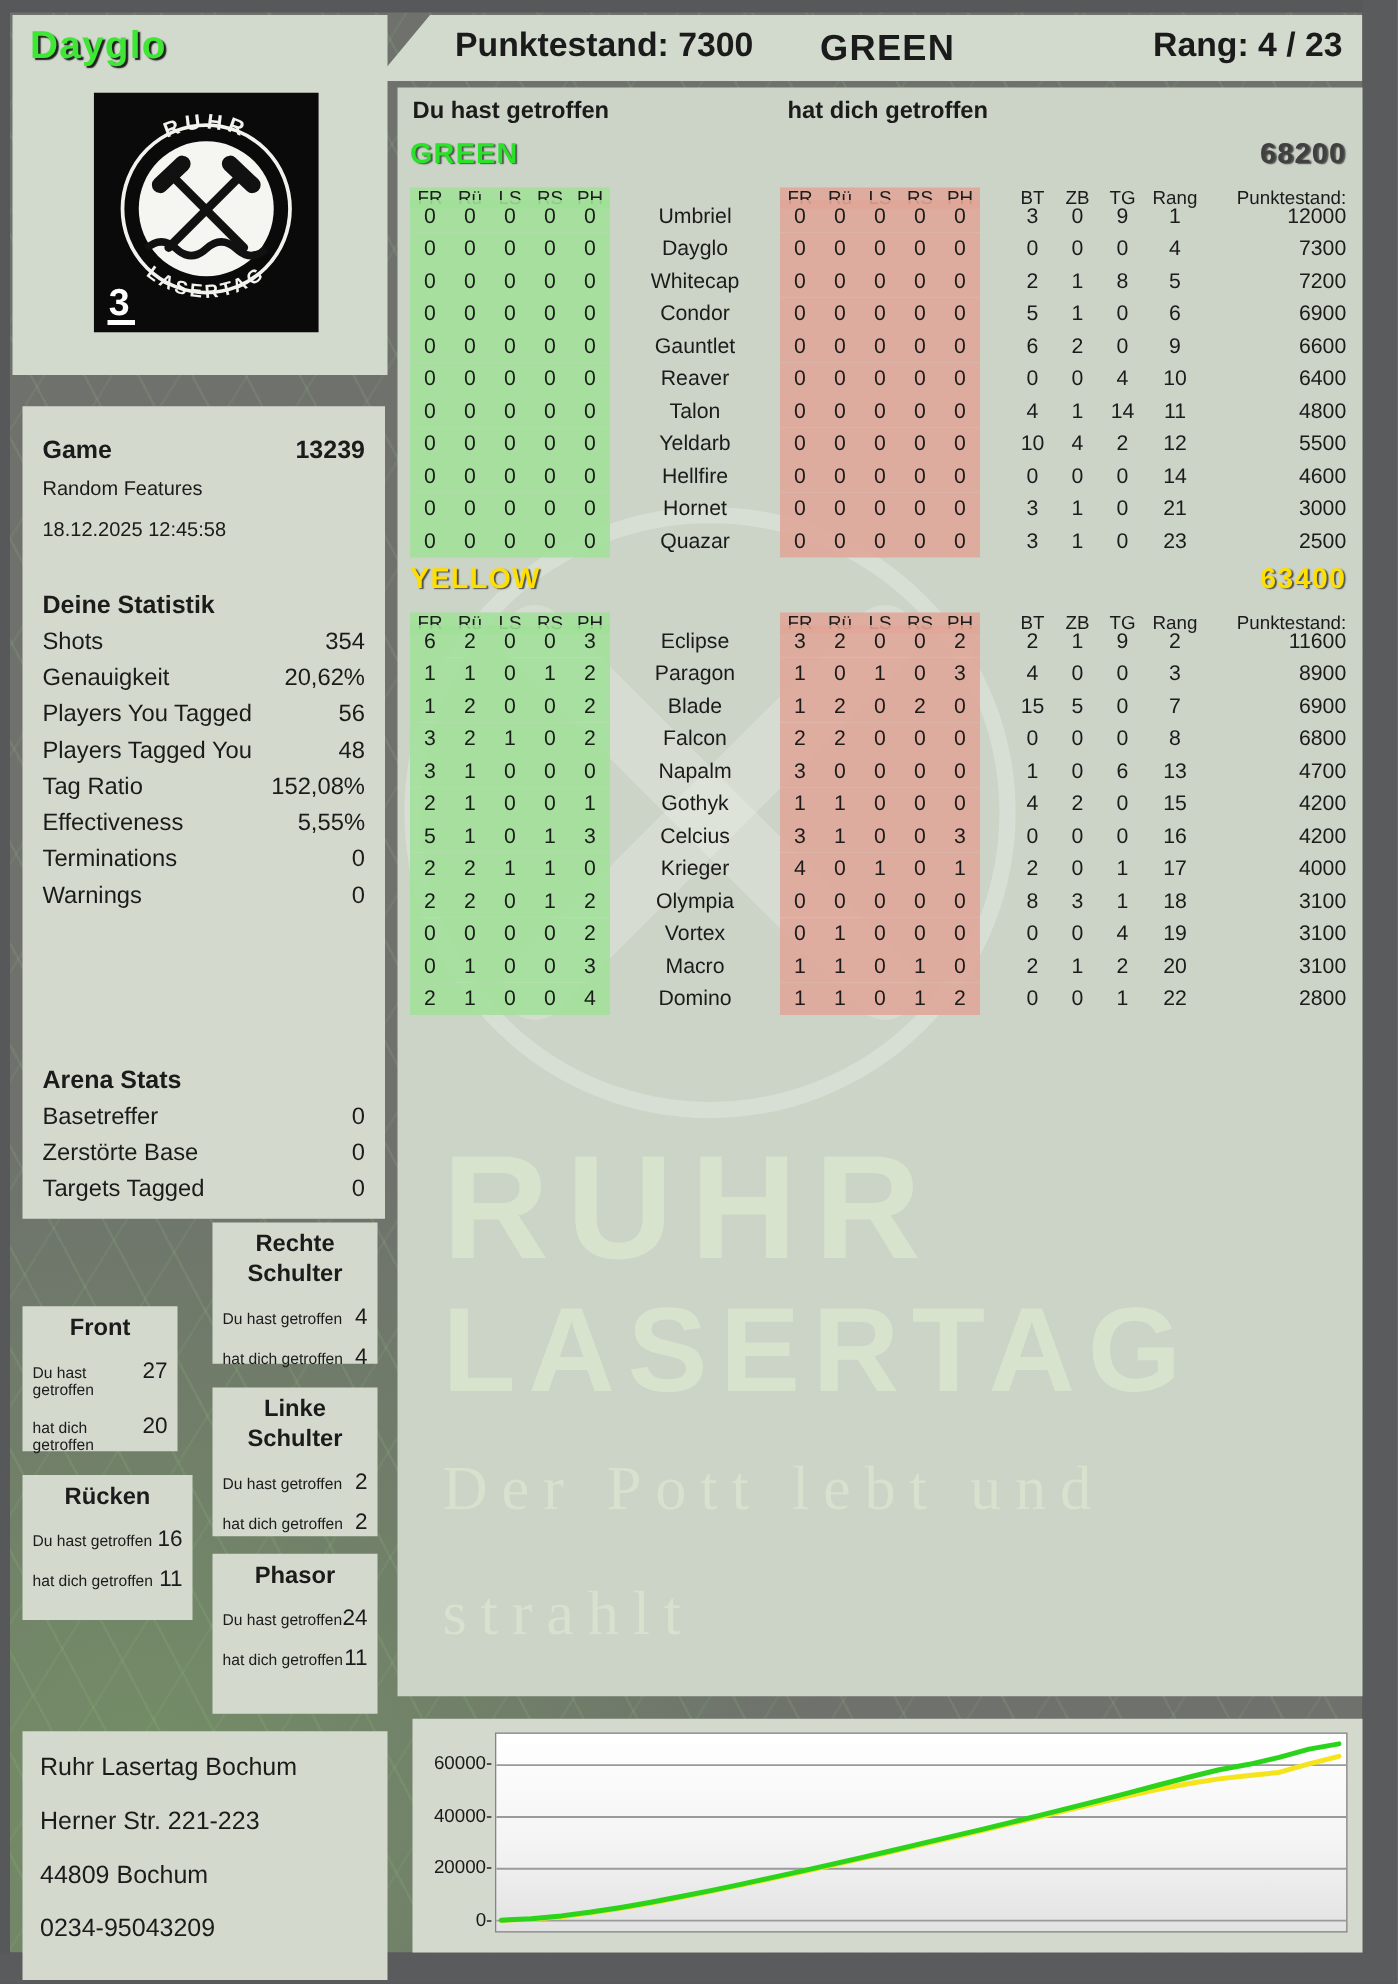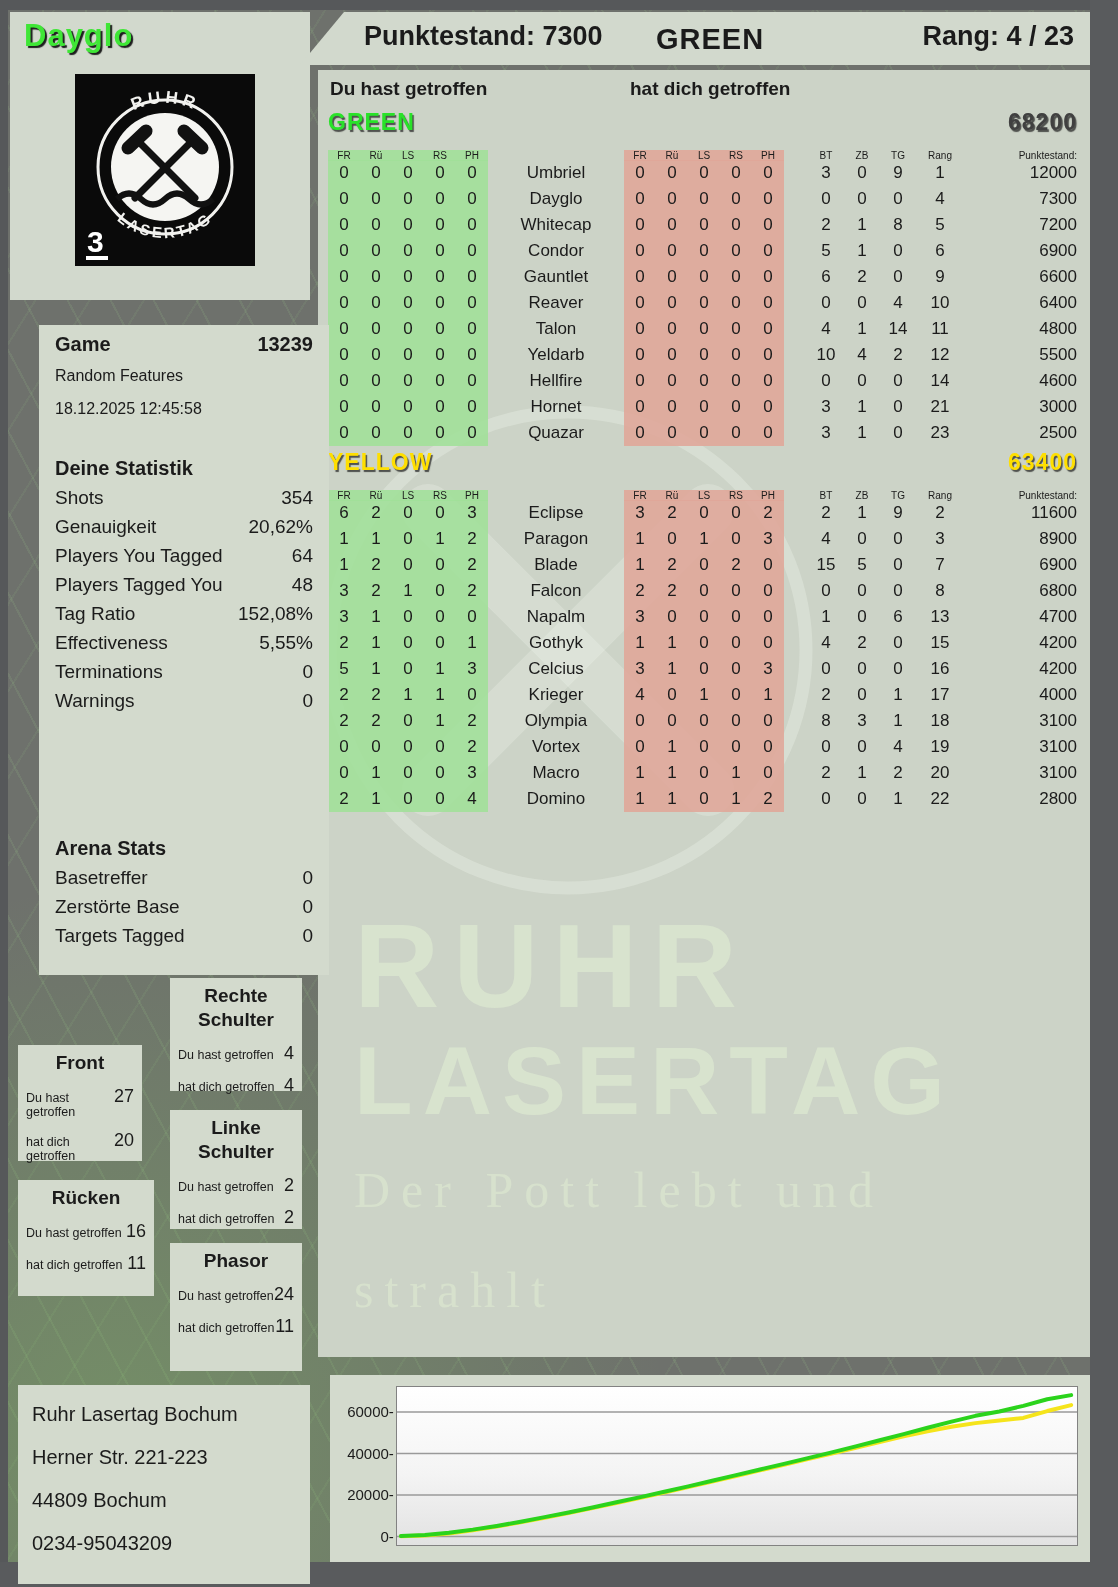--- a/index.html
+++ b/index.html
@@ -31,27 +31,27 @@
   #hit-labels{position:absolute;left:0;top:8px;width:100%;font-size:19px;font-weight:bold;}
   #lbl-you{position:absolute;left:12px;} #lbl-them{position:absolute;left:312px;}
   #teams{position:absolute;left:0;top:36px;width:100%;}
   .team-head{display:flex;justify-content:space-between;align-items:center;height:32px;padding:0 13px 0 10px;
       font-size:23px;font-weight:bold;letter-spacing:1px;}
   .team-head .tname,.team-head .tscore{text-shadow:1.5px 1.5px 1px rgba(35,35,35,0.75);}
   .trow{display:grid;grid-template-columns:repeat(5,32px) 8px 120px 8px repeat(5,32px) 24px 36px 36px 36px 48px 1fr;
       align-items:stretch;height:26px;padding:0 13px 0 10px;}
   .trow.hdr{height:22px;font-size:15px;}
   .c{display:flex;align-items:center;justify-content:center;font-size:17px;}
-  .trow.hdr .c{font-size:10px;margin-top:12px;}
+  .trow.hdr .c{font-size:15px;margin-top:12px;}
   .g{background:rgba(160,224,152,0.88);}
   .rr{background:rgba(224,166,153,0.88);}
   .name{justify-content:center;}
   .pk{justify-content:flex-end;}
   
-  #side-panel{left:18px;top:325px;width:290px;height:650px;padding:4px 16px;box-sizing:border-box;margin-left:21px;}
+  #side-panel{left:18px;top:325px;width:290px;height:650px;padding:20px 16px;box-sizing:border-box;}
   .side-row{display:flex;justify-content:space-between;font-size:19px;line-height:29px;}
   .side-row.big{font-size:20px;font-weight:bold;line-height:30px;}
   .side-line{font-size:16px;line-height:33px;}
   .side-title{font-size:20px;font-weight:bold;line-height:30px;margin-top:28px;}
   .side-title.arena{margin-top:118px;}
   
   .bp{position:absolute;background:#d3dacd;box-sizing:border-box;padding:6px 8px;}
   .bp .bt{text-align:center;font-size:19px;font-weight:bold;line-height:24px;}
   .bp .bp-row{display:flex;justify-content:space-between;align-items:baseline;margin-top:11px;}
   .bp .bl{font-size:12.5px;} .bp .bv{font-size:18px;}
@@ -685,21 +685,21 @@
         <div class="side-row">
        <span>Shots</span>
        <span>354</span>
         </div>
         <div class="side-row">
        <span>Genauigkeit</span>
        <span>20,62%</span>
         </div>
         <div class="side-row">
        <span>Players You Tagged</span>
-       <span>64</span>
+       <span>56</span>
         </div>
         <div class="side-row">
        <span>Players Tagged You</span>
        <span>48</span>
         </div>
         <div class="side-row">
        <span>Tag Ratio</span>
        <span>152,08%</span>
         </div>
         <div class="side-row">

